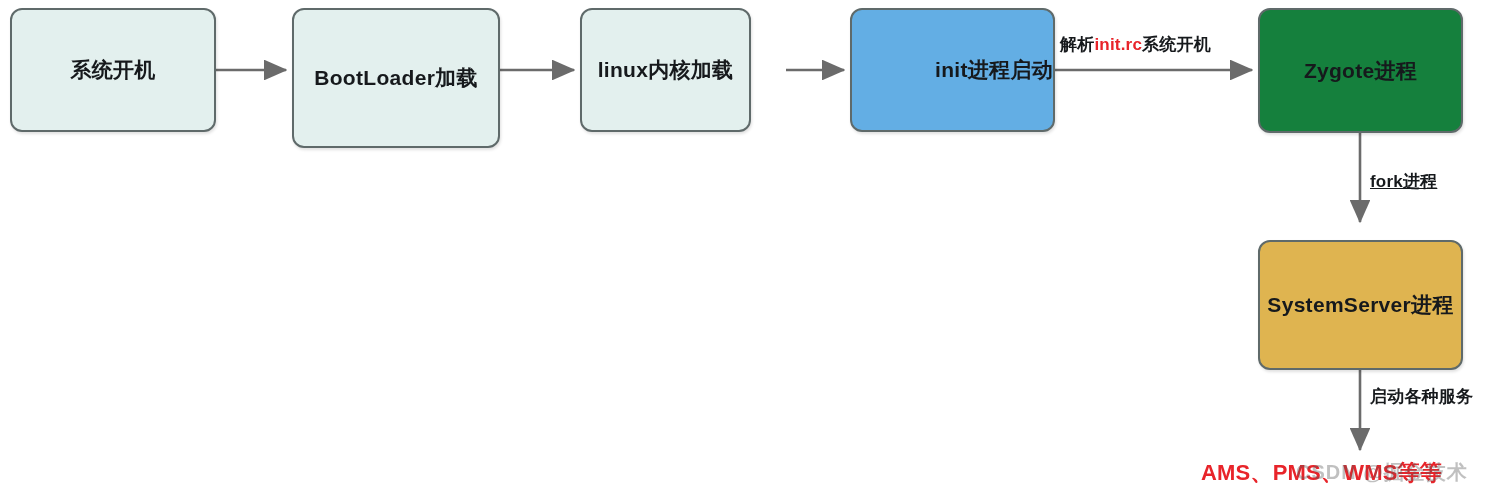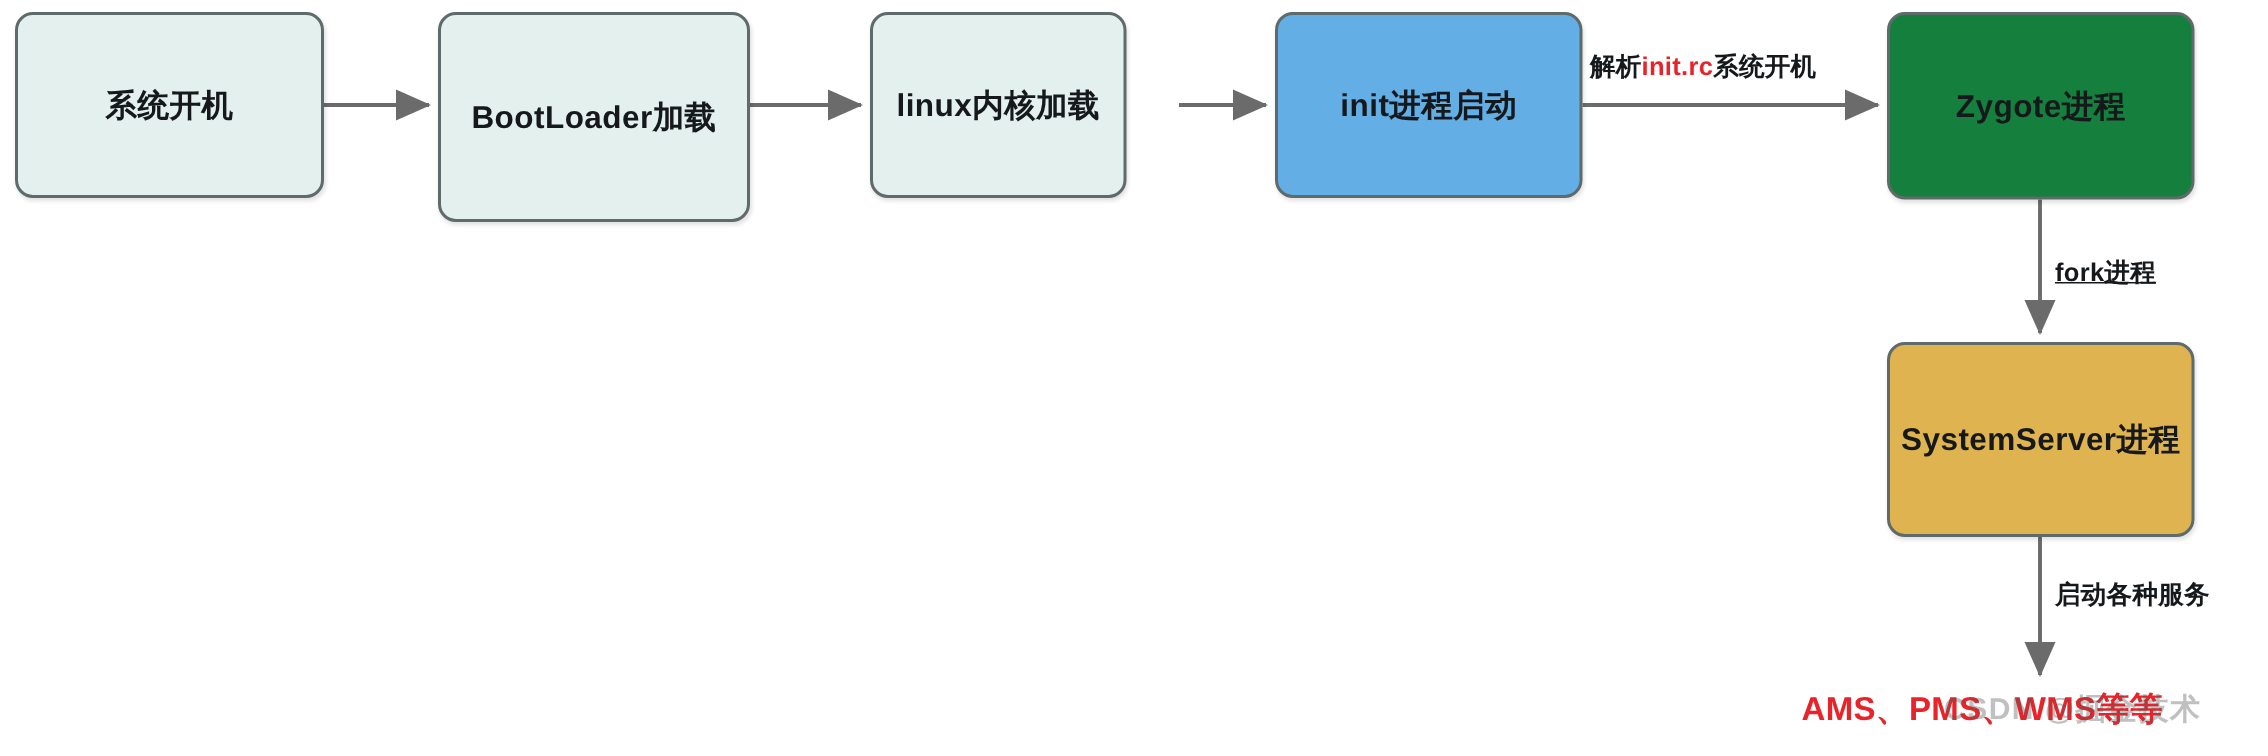--- a/index.html
+++ b/index.html
@@ -32,26 +32,26 @@
     text-align: center;
     font-weight: bold;
     font-size: 21px;
     color: #16191c;
     letter-spacing: 0.3px;
     box-shadow: 1px 2px 3px rgba(0,0,0,0.12);
   }
   .node-mint    { background: #e3f0ee; }
   .node-blue    { background: #63aee4; }
   .node-teal    { background: #15803d; justify-content: center; }
-  .node-gold    { background: #dfb450; }
+  .node-gold    { background: #dfb450; margin-top: 12px; }
 
   #n-boot      { left: 10px;   top: 8px;   width: 206px; height: 124px; }
   #n-loader    { left: 292px;  top: 8px;   width: 208px; height: 140px; }
   #n-kernel    { left: 580px;  top: 8px;   width: 171px; height: 124px; text-align: center; }
-  #n-init      { left: 850px;  top: 8px;   width: 205px; height: 124px; }
+  #n-init      { left: 850px;  top: 8px;   width: 205px; height: 124px; justify-content: flex-end; }
   #n-zygote    { left: 1258px; top: 8px;   width: 205px; height: 125px; }
   #n-server    { left: 1258px; top: 228px; width: 205px; height: 130px; }
 
   .edge-label {
     position: absolute;
     font-weight: bold;
     font-size: 17px;
     color: #16191c;
     white-space: nowrap;
     letter-spacing: 0.2px;

